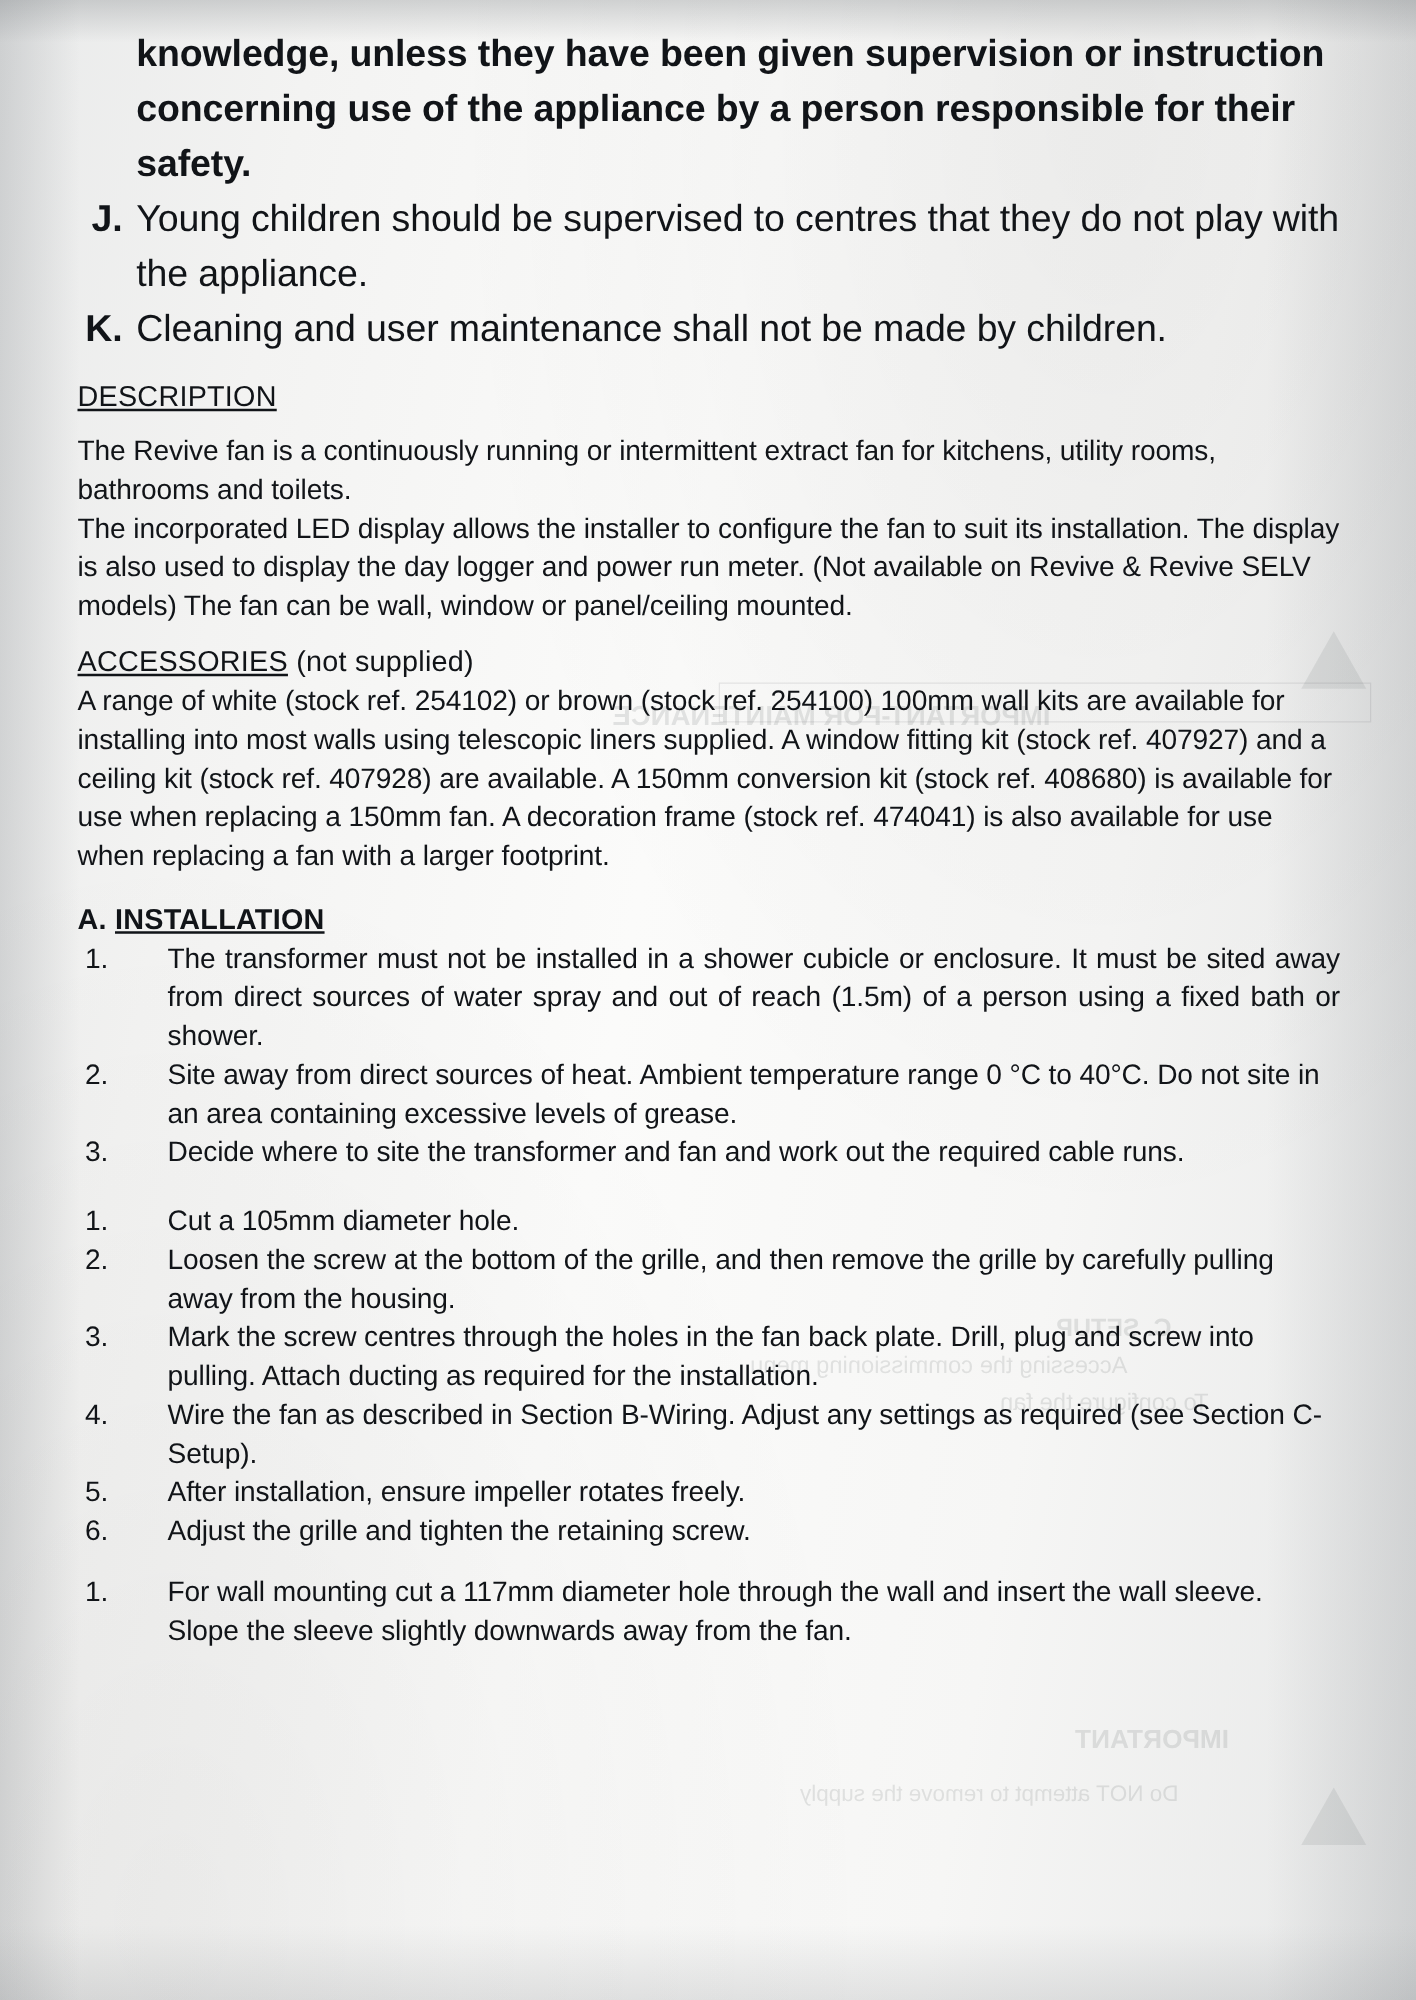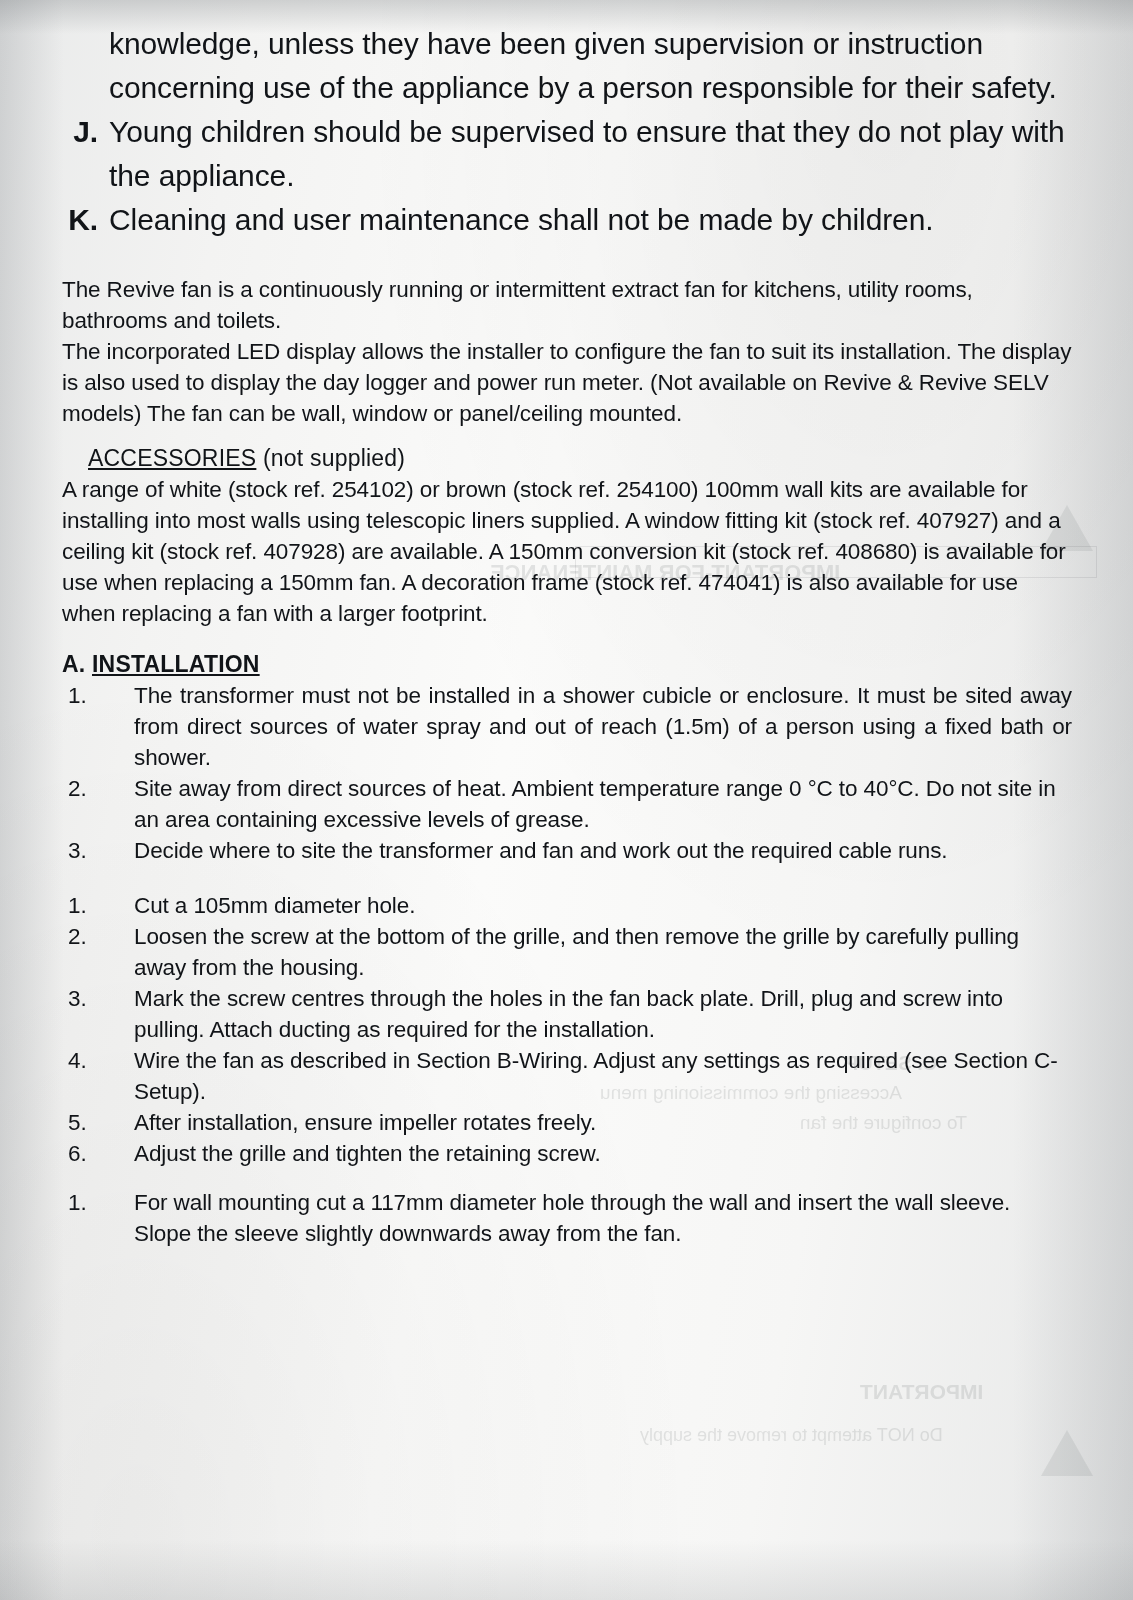--- a/index.html
+++ b/index.html
@@ -75,20 +75,21 @@
     width: 1010px;
   }
 
   
   .clause-block { margin-bottom: 2px; }
   .clause-cont {
     font-size: 30px;
     line-height: 44px;
     padding-left: 47px;
     letter-spacing: -0.1px;
+    font-weight: bold;
   }
   .clause {
     display: flex;
     font-size: 30px;
     line-height: 44px;
     letter-spacing: -0.1px;
   }
   .clause .lbl {
     width: 47px;
     flex: 0 0 47px;
@@ -180,41 +181,42 @@
   <div class="ghost-tri" style="top:1430px;"></div>
   <div class="ghost-box" style="left:575px; top:546px; width:520px; height:30px;"></div>
 
   <div class="content">
 
     <div class="clause-block">
       <div class="clause-cont">knowledge, unless they have been given supervision or instruction concerning use of the appliance by a person responsible for their safety.</div>
 
       <div class="clause">
         <div class="lbl">J.</div>
-        <div class="txt">Young children should be supervised to ensure that they do not play with the appliance.</div>
+        <div class="txt">Young children should be supervised to centres that they do not play with the appliance.</div>
       </div>
 
       <div class="clause">
         <div class="lbl">K.</div>
         <div class="txt">Cleaning and user maintenance shall not be made by children.</div>
       </div>
     </div>
 
     <div class="sec-gap-md"></div>
 
     <div>
+      <div class="h-underline">DESCRIPTION</div>
       <div class="para" style="margin-top:14px;">The Revive fan is a continuously running or intermittent extract fan for kitchens, utility rooms, bathrooms and toilets.</div>
       <div class="para">The incorporated LED display allows the installer to configure the fan to suit its installation. The display is also used to display the day logger and power run meter. (Not available on Revive &amp; Revive SELV models) The fan can be wall, window or panel/ceiling mounted.</div>
     </div>
 
     <div class="sec-gap-md"></div>
 
     <div>
       <div class="h-row">
-        <span style="text-decoration:underline;margin-left:26px;">ACCESSORIES</span><span> </span><span>(not supplied)</span>
+        <span style="text-decoration:underline;">ACCESSORIES</span><span> </span><span>(not supplied)</span>
       </div>
       <div class="para" style="margin-top:2px;">A range of white (stock ref. 254102) or brown (stock ref. 254100) 100mm wall kits are available for installing into most walls using telescopic liners supplied. A window fitting kit (stock ref. 407927) and a ceiling kit (stock ref. 407928) are available. A 150mm conversion kit (stock ref. 408680) is available for use when replacing a 150mm fan. A decoration frame (stock ref. 474041) is also available for use when replacing a fan with a larger footprint.</div>
     </div>
 
     <div class="sec-gap-lg"></div>
 
     <div>
       <div class="h-row">
         <span style="font-weight:bold;">A.</span><span> </span><span style="font-weight:bold; text-decoration:underline;text-align:right;">INSTALLATION</span>
       </div>

